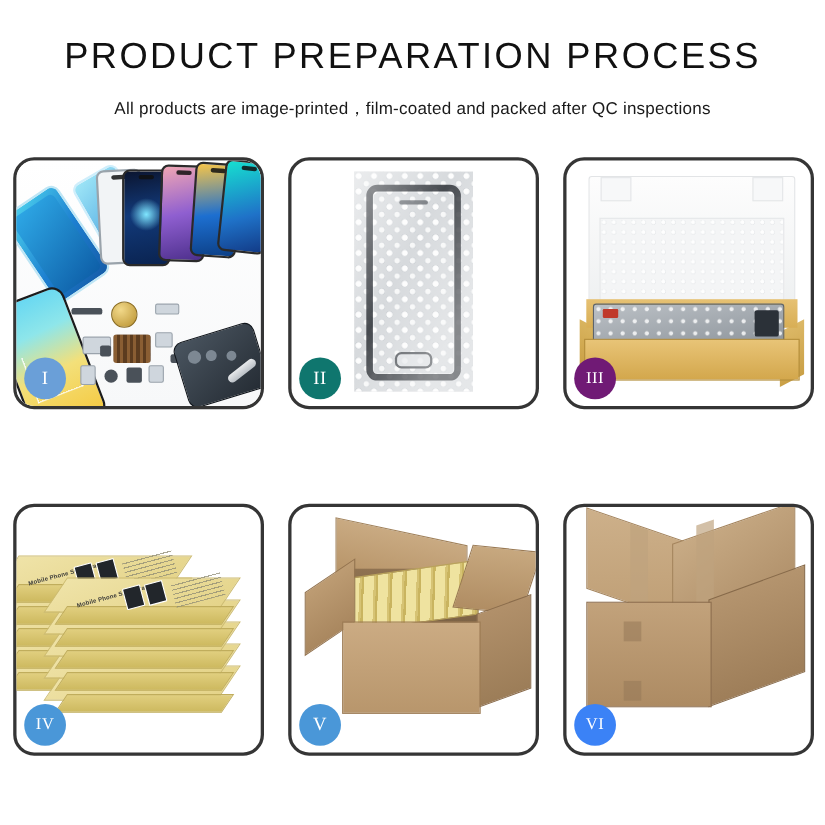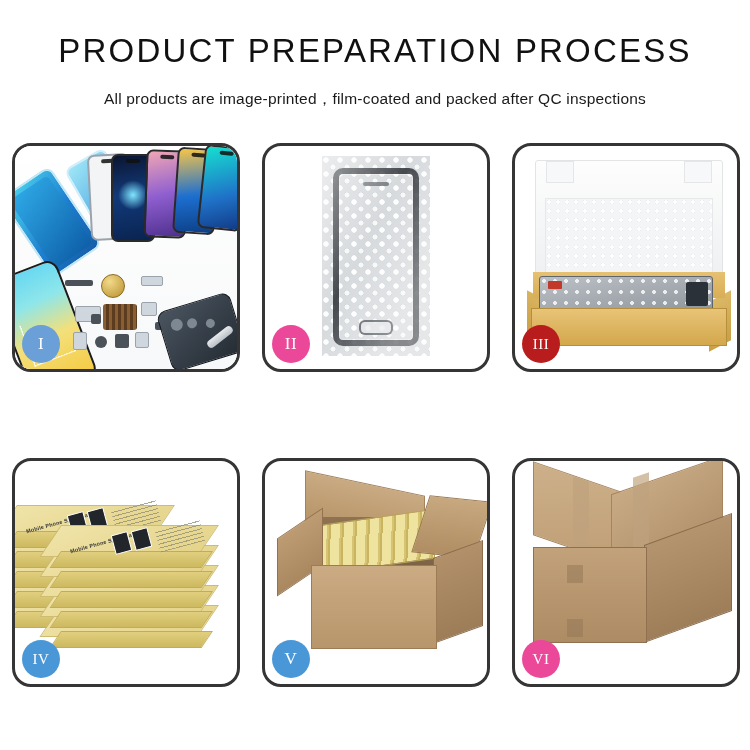--- a/index.html
+++ b/index.html
@@ -276,42 +276,42 @@
   <div class="panel">
     <div class="scene">
       <div class="p2wrap">
         <div class="p2screen">
           <span class="p2ear"></span>
           <span class="p2home"></span>
         </div>
         <div class="p2sheen"></div>
       </div>
     </div>
-    <div class="badge" style="background:#ec4899;">II</div>
+    <div class="badge" style="background:#0f766e;">II</div>
   </div>
 
   <div class="panel">
     <div class="scene">
       <div class="p3">
         <div class="p3lidback">
           <span class="p3lidtab" style="left:10px;"></span>
           <span class="p3lidtab" style="right:10px;"></span>
         </div>
         <div class="p3foam"></div>
         <div class="p3sideL"></div>
         <div class="p3sideR"></div>
         <div class="p3trayback"></div>
         <div class="p3item">
             <span class="r"></span>
             <span class="b"></span>
           </div>
         <div class="p3front"></div>
       </div>
     </div>
-    <div class="badge sm" style="background:#b91c1c;">III</div>
+    <div class="badge sm" style="background:#701a75;">III</div>
   </div>
 
   <div class="panel">
     <div class="scene">
       <div class="stack">
         <div class="sbox" style="left:0px;top:106px;">
             <div class="top"></div>
             <div class="side"></div>
           </div>
         <div class="sbox" style="left:0px;top:86px;">
@@ -381,16 +381,16 @@
     <div class="scene v6">
       <div class="b6top"></div>
       <div class="b6top2"></div>
       <div class="tape tape1"></div>
       <div class="tape tape2"></div>
       <div class="b6side"></div>
       <div class="b6front"></div>
       <div class="tab6" style="left:52px;top:104px;"></div>
       <div class="tab6" style="left:52px;top:158px;"></div>
     </div>
-    <div class="badge sm" style="background:#ec4899;">VI</div>
+    <div class="badge sm" style="background:#3b82f6;">VI</div>
   </div>
 
 </div>
 
 </body></html>

